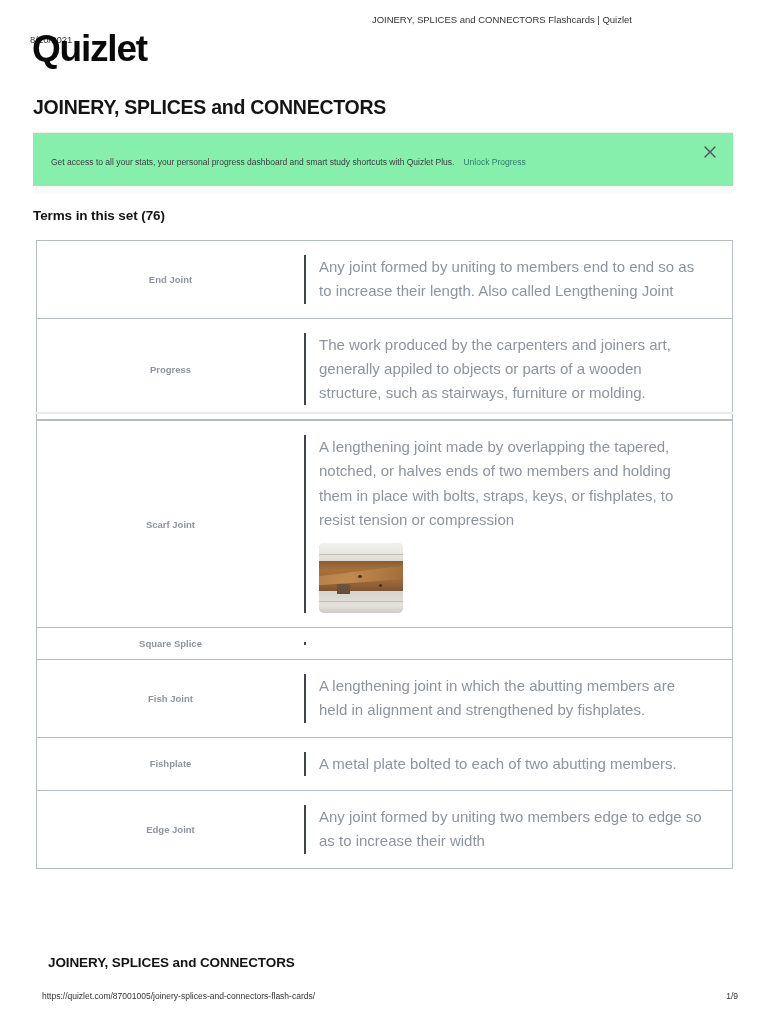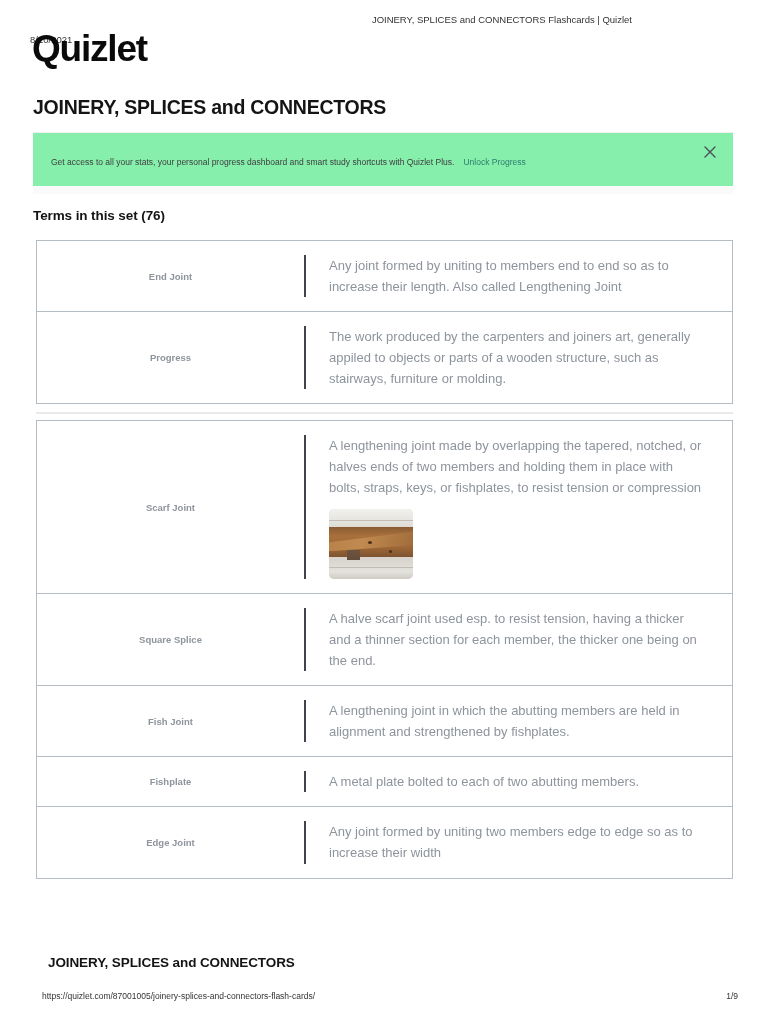--- a/index.html
+++ b/index.html
@@ -166,22 +166,22 @@
   .card-divider {
     width: 2px;
     flex: 0 0 2px;
     background: #3f444c;
     margin: 14px 0;
     align-self: stretch;
   }
 
   .card-def {
     flex: 1 1 auto;
-    padding: 14px 26px 14px 23px;
-    font-size: 13px;
+    padding: 14px 26px 14px 13px;
+    font-size: 15px;
     line-height: 1.62;
     color: #8e949c;
   }
 
   .card-def p { margin: 0; }
 
   
   .def-photo {
     margin-top: 11px;
     width: 84px;
@@ -321,23 +321,20 @@
         <div class="knot2"></div>
         <div class="post"></div>
         <div class="floor"></div>
       </div>
     </div>
   </div>
 
   <div class="card-row">
     <div class="card-term">Square Splice</div>
     <div class="card-divider"></div>
-    <div class="card-def">
-      <p>A halve scarf joint used esp. to resist tension, having a thicker and a thinner section for each member, the thicker one being on the end.</p>
-    </div>
   </div>
 
 
   <div class="card-row">
     <div class="card-term">Fish Joint</div>
     <div class="card-divider"></div>
     <div class="card-def">
       <p>A lengthening joint in which the abutting members are held in alignment and strengthened by fishplates.</p>
     </div>
   </div>

